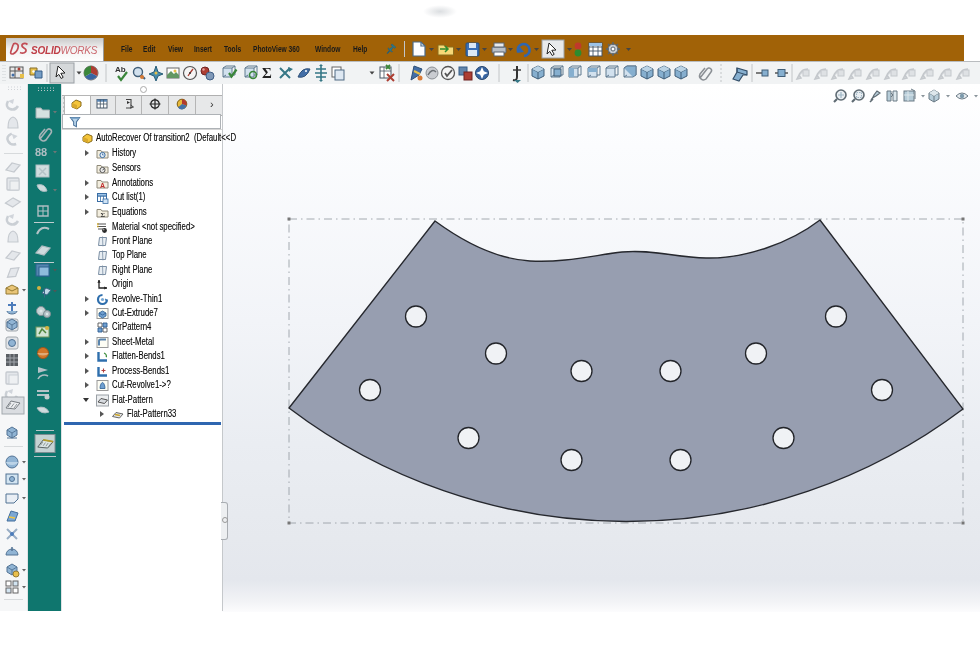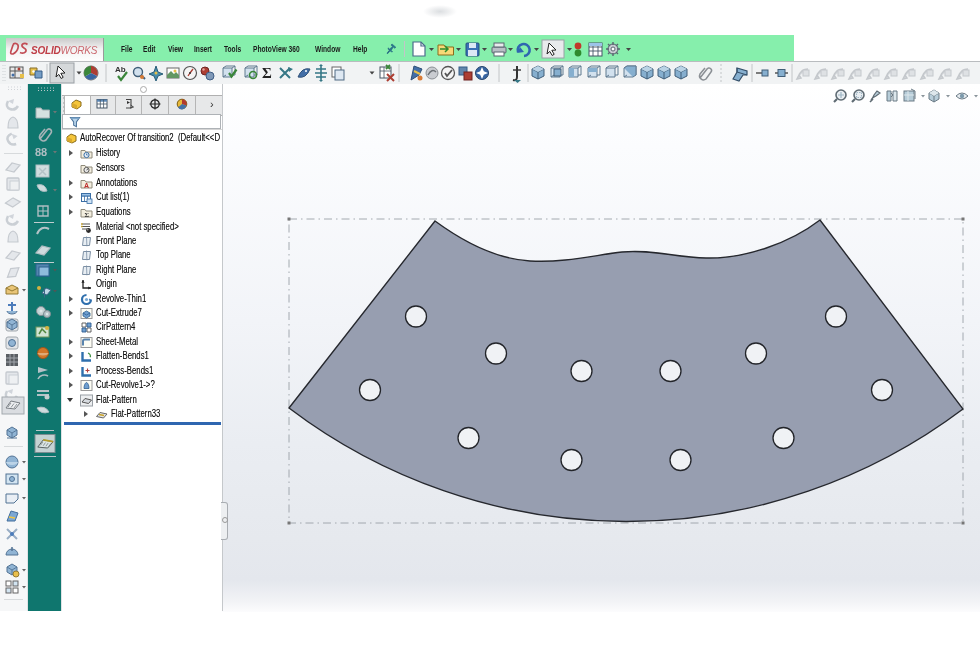--- a/index.html
+++ b/index.html
@@ -1,30 +1,30 @@
 <!DOCTYPE html>
 <html><head><meta charset="utf-8">
 <style>
 html,body{margin:0;padding:0}
 body{width:980px;height:650px;position:relative;background:#fff;font-family:"Liberation Sans",sans-serif;overflow:hidden}
 .abs{position:absolute}
 
-#menurow{left:0;top:35px;width:794px;height:26px;background:#86efac}
+#menurow{left:0;top:35px;width:964px;height:26px;background:#a16207}
 #logo{left:6px;top:3px;width:97px;height:24px;background:linear-gradient(180deg,#c9c9c9 0%,#f2f2f2 45%,#ffffff 100%);border-right:1px solid #9a9a9a}
 .menu{top:9px;font-size:8.5px;font-weight:700;color:#1a1a1a;transform:scaleX(0.78);transform-origin:0 50%}
 
 #row2{left:0;top:61px;width:980px;height:23px;background:#f1f3f4;border-top:1px solid #b9bcbf;border-bottom:1px solid #c6c9cc}
 
 #col1{left:0;top:84px;width:28px;height:527px;background:#f6f7f8;border-right:1px solid #e0e2e5;box-sizing:border-box}
 #col2{left:28px;top:84px;width:34px;height:527px;background:#0f766e;border-right:1px solid #e0e2e5;box-sizing:border-box}
 
 #tree{left:62px;top:84px;width:161px;height:527px;background:#fff;border-right:1px solid #c5c8cb;box-sizing:border-box;z-index:3}
 
 #vp{left:222px;top:84px;width:758px;height:528px;background:linear-gradient(180deg,#ffffff 0%,#fbfcfe 12%,#f2f4f8 45%,#eaedf2 68%,#e6e9ee 86%,#e4e7ed 94%,#f2f3f6 98%,#fcfcfd 100%)}
-.trow{position:absolute;left:0;width:160px;height:14.5px;white-space:nowrap}
+.trow{position:absolute;left:16px;width:160px;height:14.5px;white-space:nowrap}
 .tlabel{position:absolute;font-size:10px;color:#111;text-shadow:0 0 0.5px rgba(20,20,20,0.45);transform:scaleX(0.78);transform-origin:0 50%;top:1px}
 .arr{position:absolute;width:0;height:0;border-left:4px solid #555;border-top:3px solid transparent;border-bottom:3px solid transparent;top:4px}
 .arrd{position:absolute;width:0;height:0;border-top:4px solid #333;border-left:3px solid transparent;border-right:3px solid transparent;top:5px}
 .ticon{position:absolute;top:1px}
 </style></head>
 <body>
 <div class="abs" style="left:423px;top:5px;width:34px;height:13px;background:radial-gradient(ellipse at center,rgba(190,195,200,0.55) 0%,rgba(255,255,255,0) 70%)"></div>
 <div class="abs" id="menurow">
   <div class="abs" id="logo"></div>
   <svg class="abs" style="left:9px;top:5px" width="92" height="18" viewBox="0 0 92 18">

